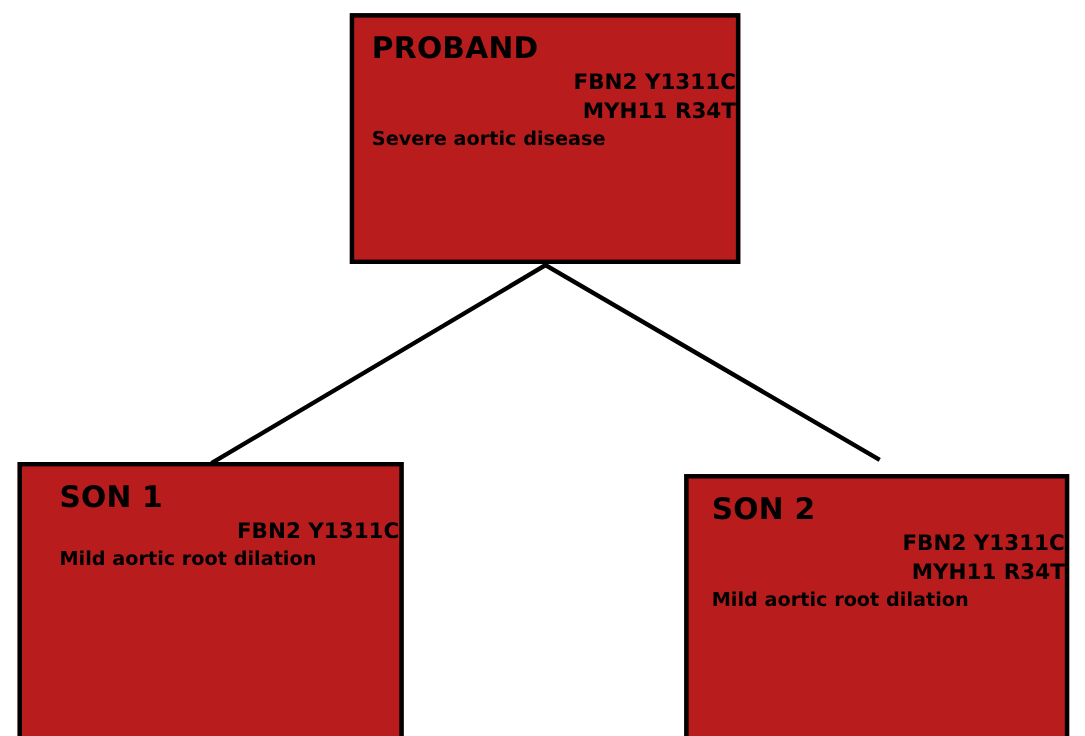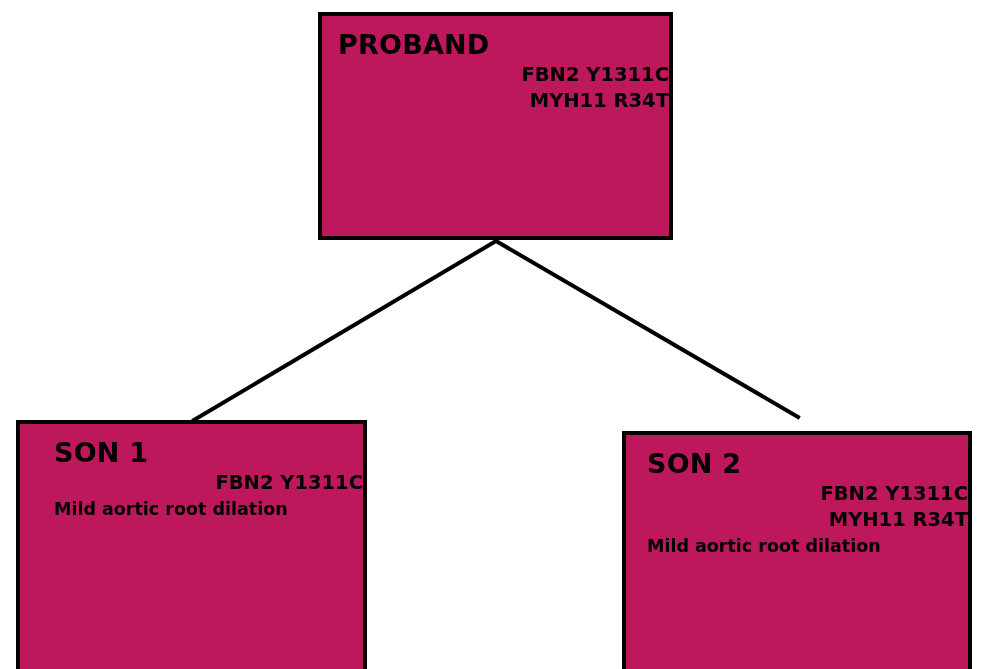--- a/index.html
+++ b/index.html
@@ -24,21 +24,21 @@
     left: 0;
     top: 0;
     width: 986px;
     height: 669px;
     pointer-events: none;
   }
   .node-box {
     position: absolute;
     box-sizing: border-box;
     border: 4px solid #000000;
-    background: #be185d;
+    background: #b91c1c;
     padding: 14px 0 0 16px;
     z-index: 2;
   }
   #node-proband {
     left: 318px;
     top: 12px;
     width: 355px;
     height: 228px;
   }
   #node-son1 {
@@ -93,20 +93,21 @@
     <line x1="496" y1="241" x2="194" y2="420" stroke="#000000" stroke-width="4" stroke-linecap="square"></line>
     <line x1="496" y1="241" x2="798" y2="417" stroke="#000000" stroke-width="4" stroke-linecap="square"></line>
   </svg>
 
   <div class="node-box" id="node-proband">
     <div class="node-title">PROBAND</div>
     <ul class="variant-list">
       <li class="node-variant">FBN2 Y1311C</li>
       <li class="node-variant">MYH11 R34T</li>
     </ul>
+    <div class="node-phenotype">Severe aortic disease</div>
   </div>
 
   <div class="node-box" id="node-son1">
     <div class="node-title">SON 1</div>
     <ul class="variant-list">
       <li class="node-variant">FBN2 Y1311C</li>
     </ul>
     <div class="node-phenotype">Mild aortic root dilation</div>
   </div>
 

